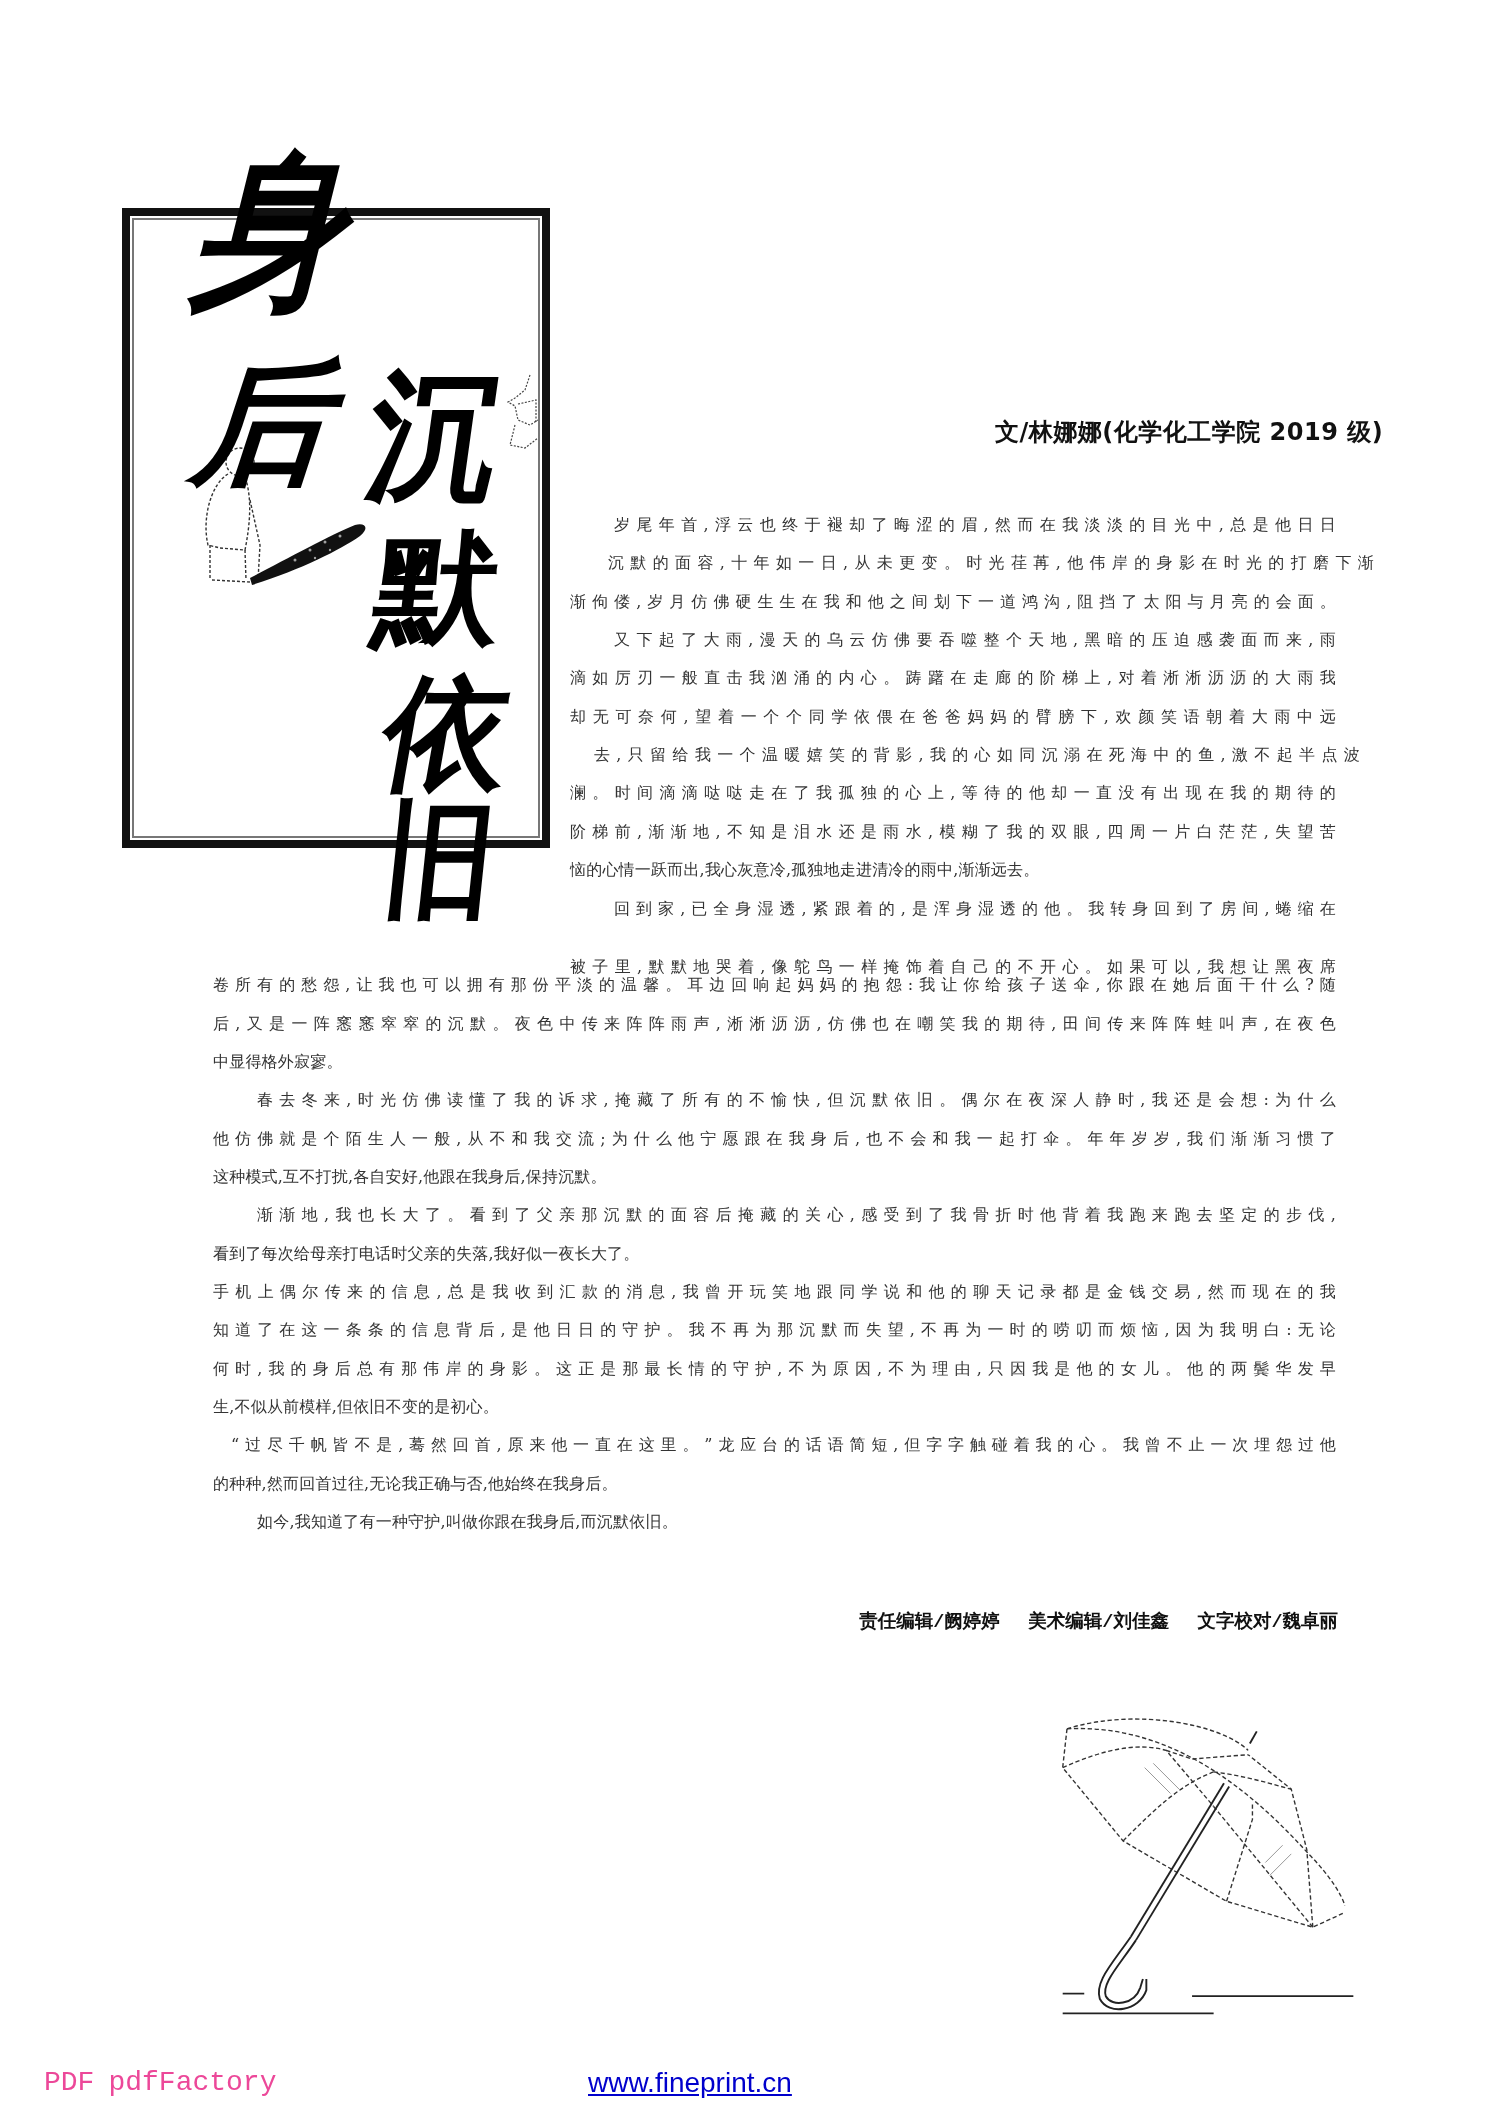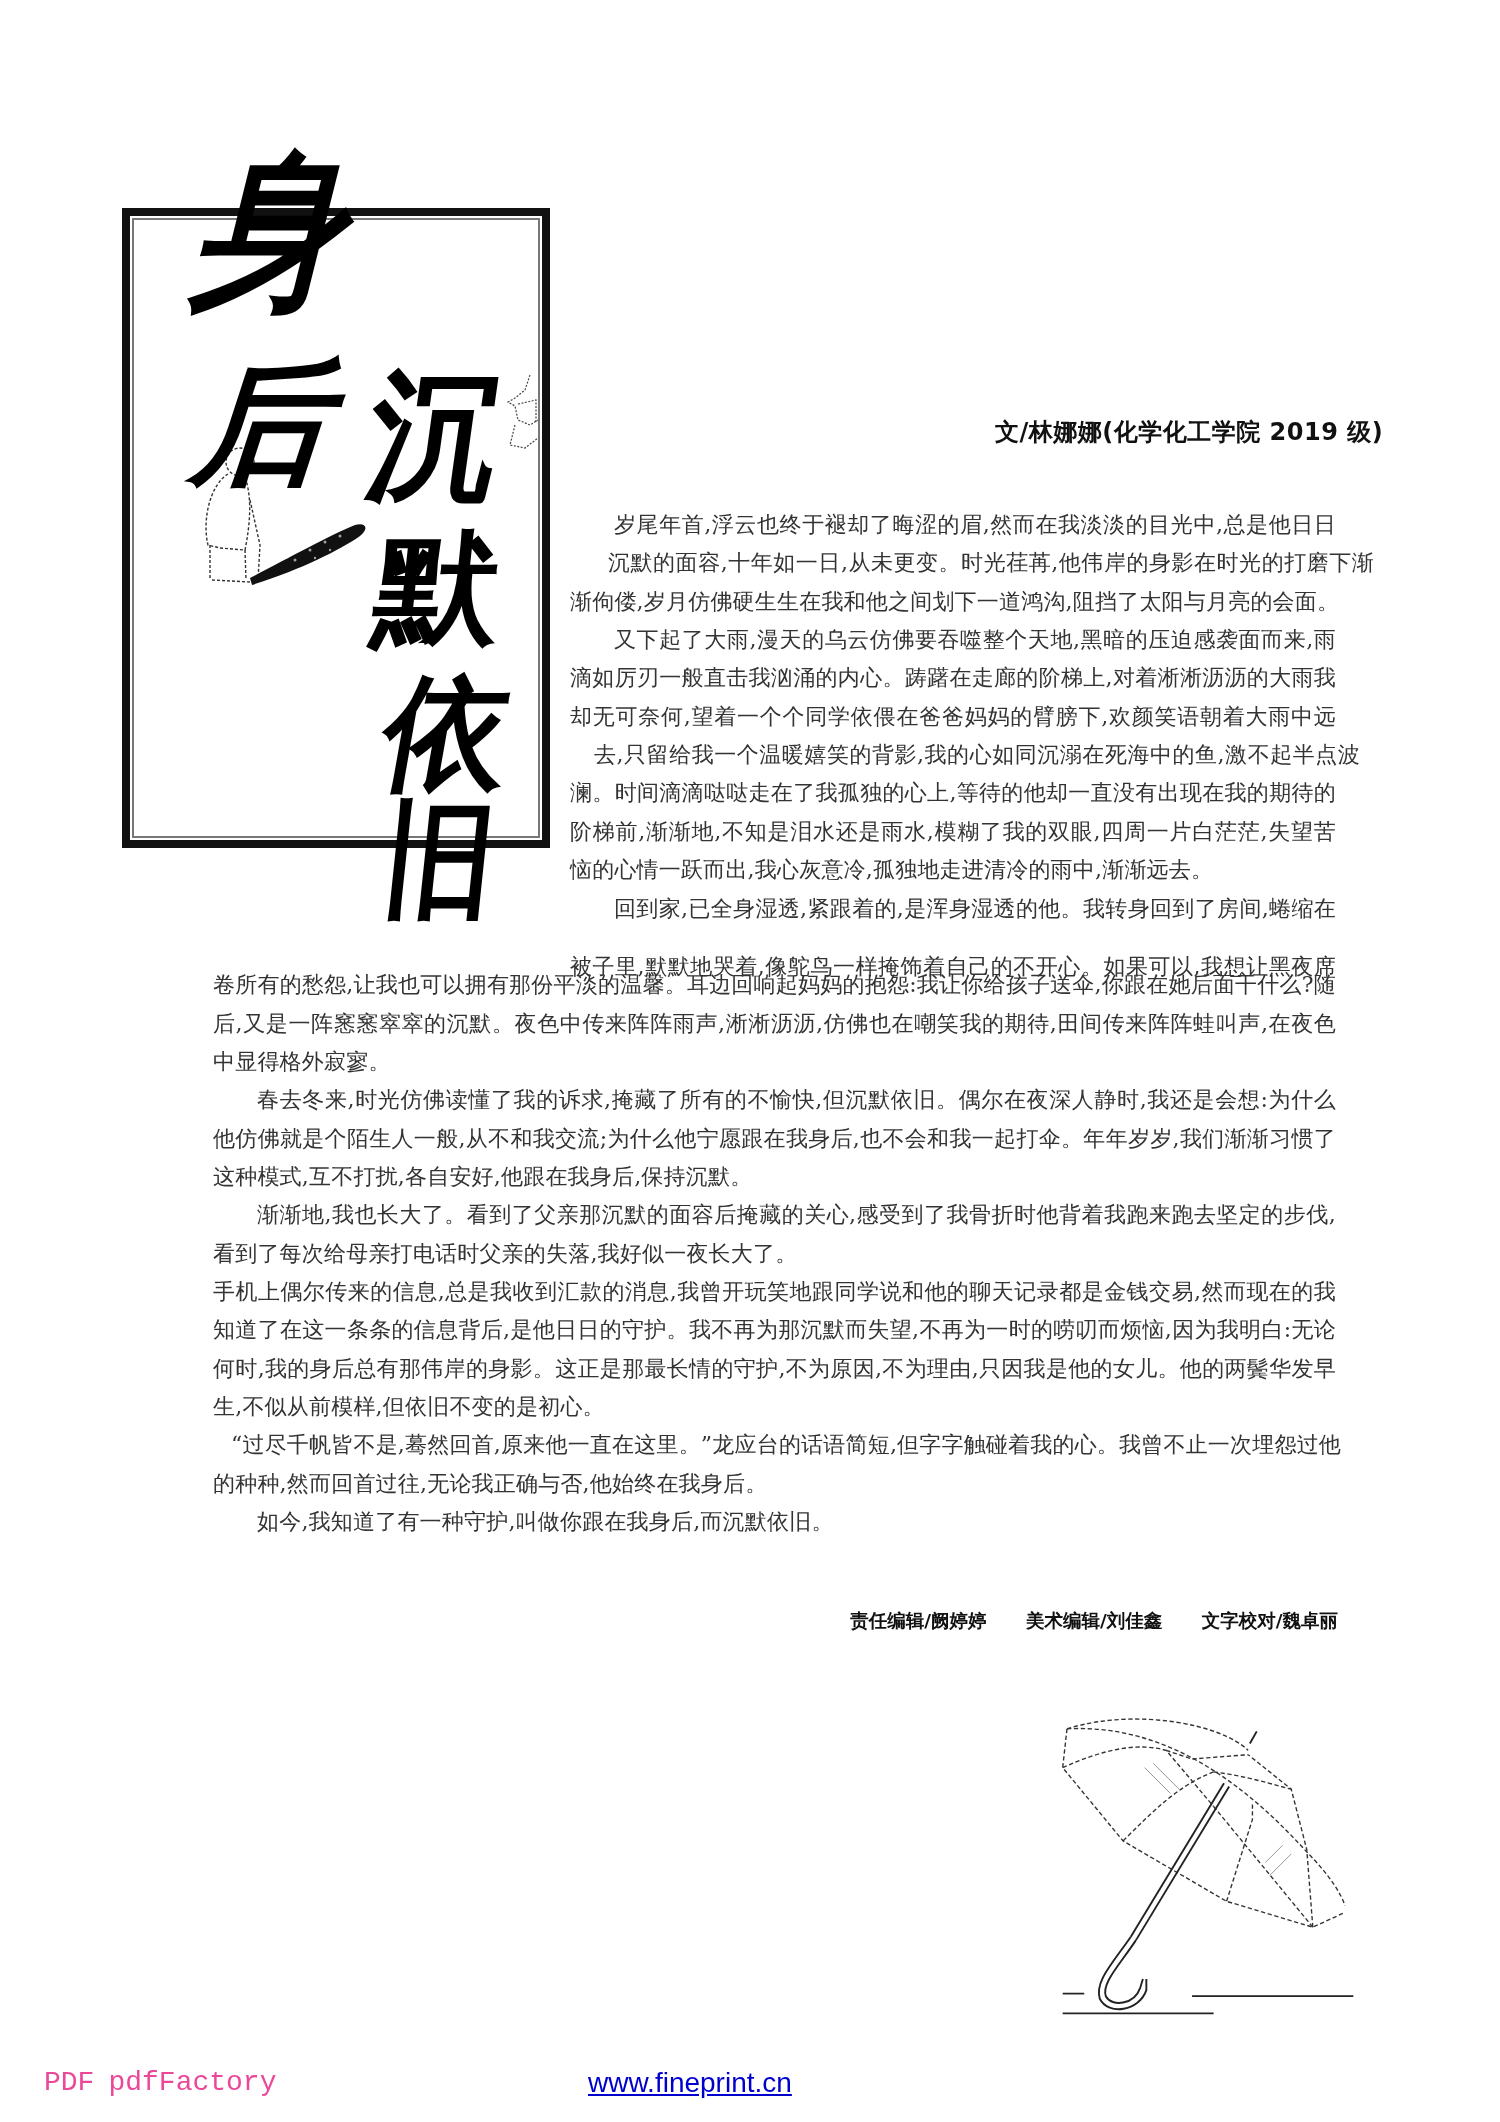--- a/index.html
+++ b/index.html
@@ -19,33 +19,33 @@
   .c5 { left: 385px; top: 670px; font-size: 125px; transform: skewX(-10deg); }
   .c6 { left: 385px; top: 805px; font-size: 110px; transform: skewX(-6deg) scaleY(1.15); }
   .sketch { position: absolute; }
 
   
   .byline { position: absolute; left: 995px; top: 416px; width: 340px; text-align: right;
             font-family: "DejaVu Sans", "Liberation Sans", sans-serif; font-weight: bold;
             font-size: 24px; color: #111; letter-spacing: 0.5px; white-space: nowrap; }
 
   
-  .line { position: absolute; height: 38px; line-height: 38px; font-size: 22px; color: #333;
+  .line { position: absolute; height: 38px; line-height: 38px; font-size: 16px; color: #333;
           white-space: nowrap; letter-spacing: 0.2px; }
   .line.narrow { left: 570px; width: 766px; text-align: justify; text-align-last: justify; }
   .line.wide { left: 213px; width: 1123px; text-align: justify; text-align-last: justify; }
   .line.last { text-align-last: left; }
   .line.indent { padding-left: 44px; box-sizing: border-box; }
   .line.indent-small { padding-left: 18px; box-sizing: border-box; }
 
   
   .credits { position: absolute; left: 780px; top: 1608px; width: 558px; text-align: right;
              font-family: "DejaVu Sans", "Liberation Sans", sans-serif; font-weight: bold;
              font-size: 18.5px; color: #111; white-space: nowrap; }
-  .credits span { margin-left: 33px; }
+  .credits span { margin-left: 22px; font-family: Liberation Mono, monospace; }
 
   .umbrella { position: absolute; left: 1030px; top: 1690px; width: 350px; height: 345px; }
 
   .footer-left { position: absolute; left: 44px; top: 2067px; font-family: Liberation Mono, monospace;
                  font-size: 28px; color: #ec4899; white-space: nowrap; }
   .footer-left .gap { display: inline-block; width: 14px; }
   .footer-link { position: absolute; left: 588px; top: 2067px; font-family: "Liberation Sans", sans-serif;
                  font-size: 28px; color: #0000cc; text-decoration: underline; white-space: nowrap; }
 </style>
 </head>

